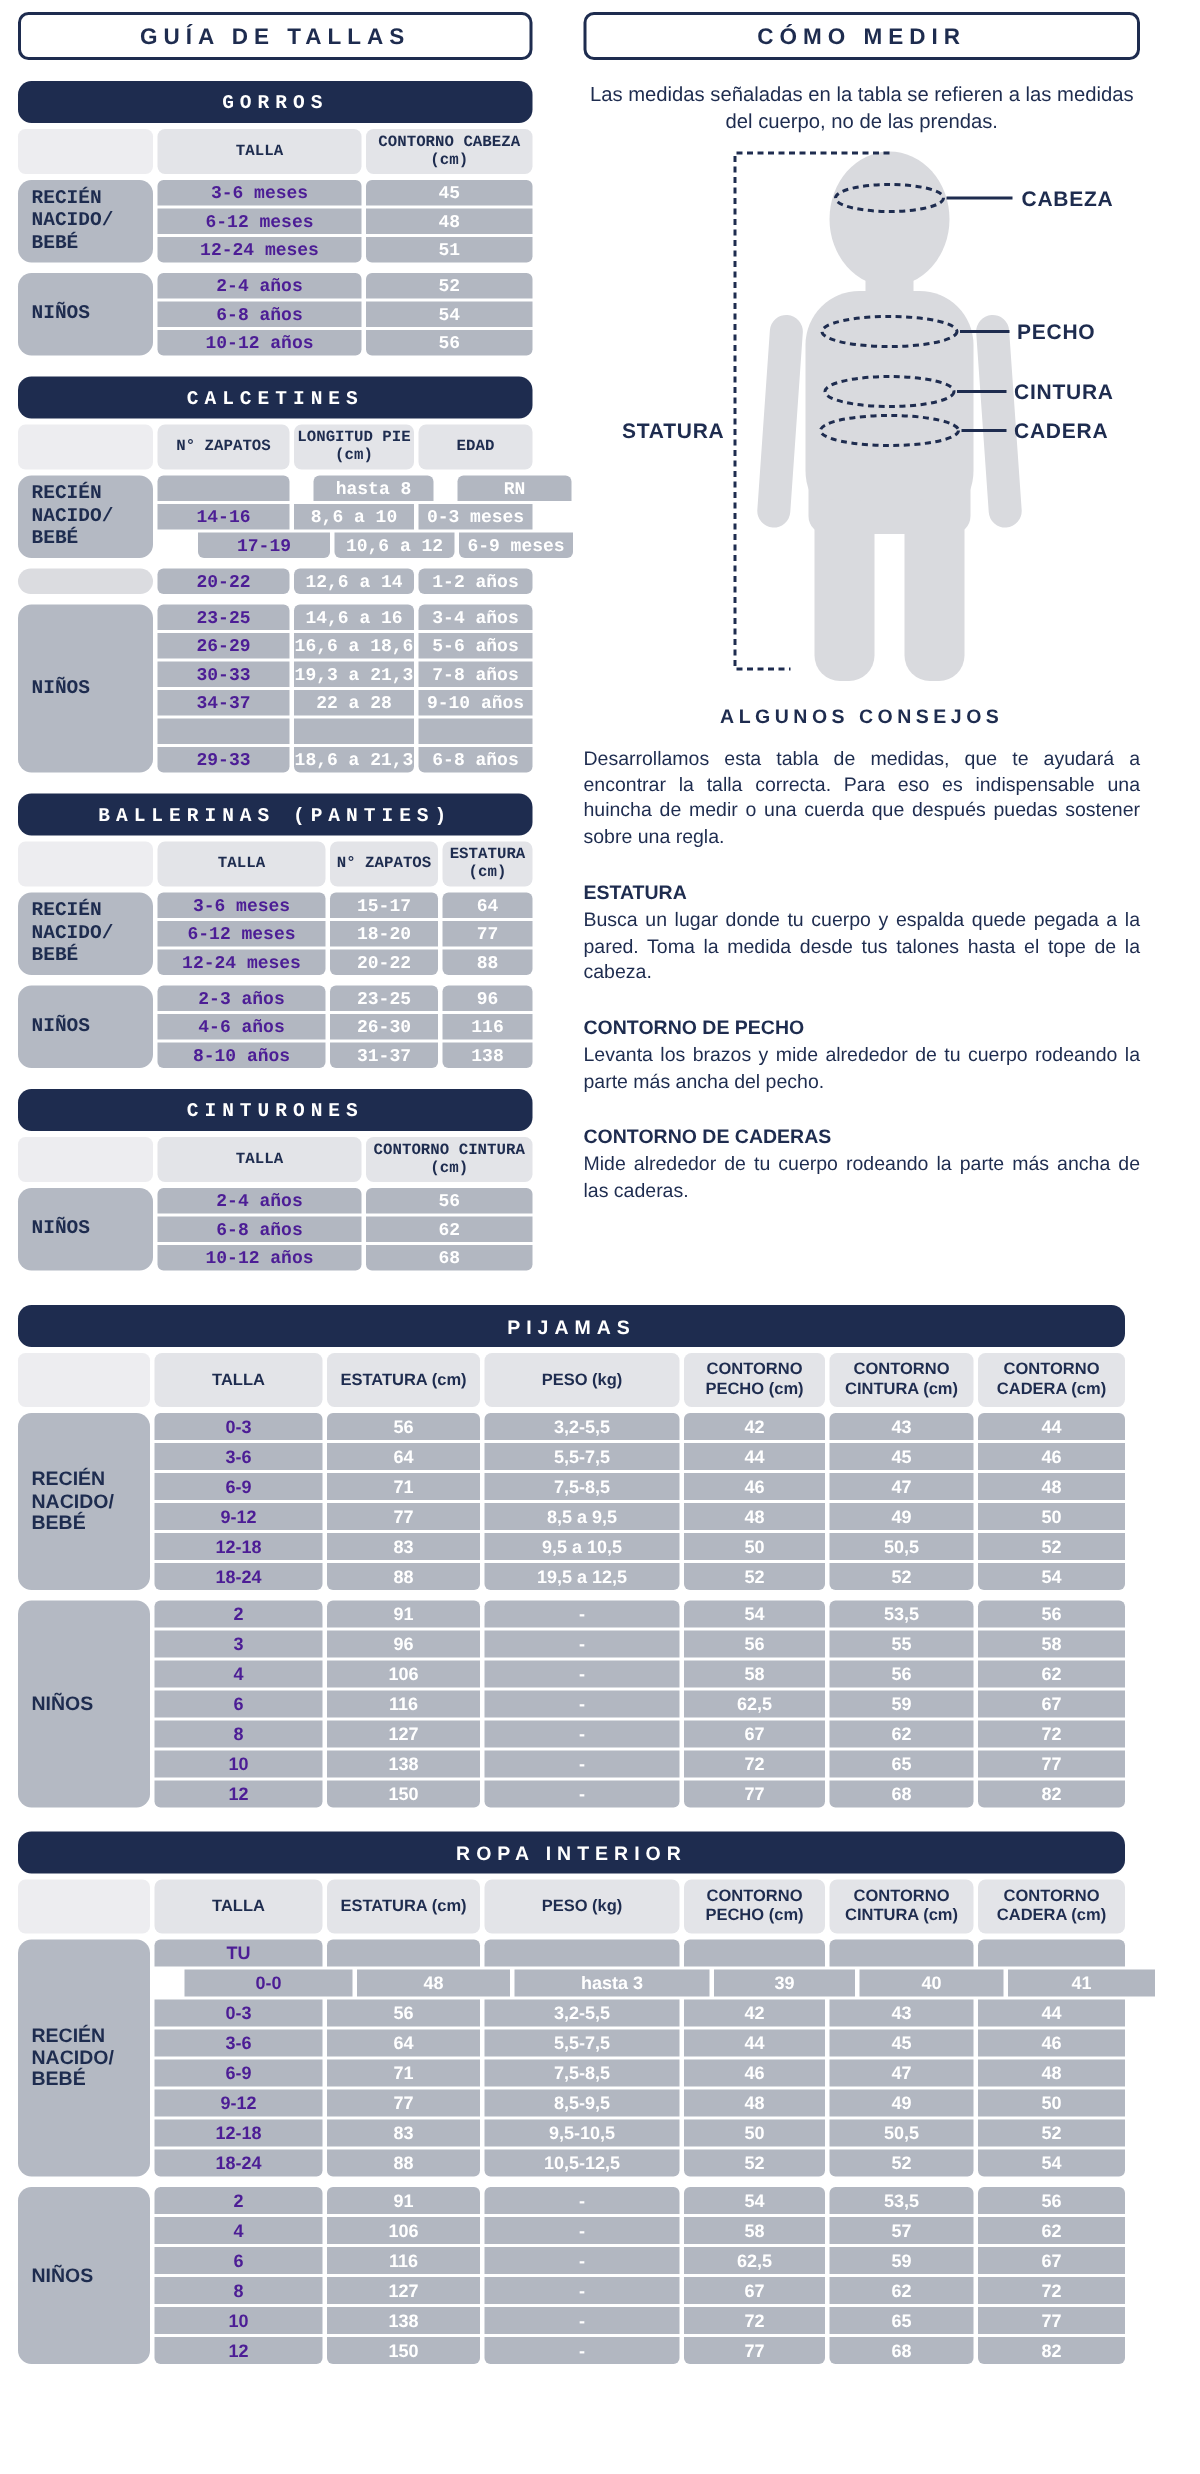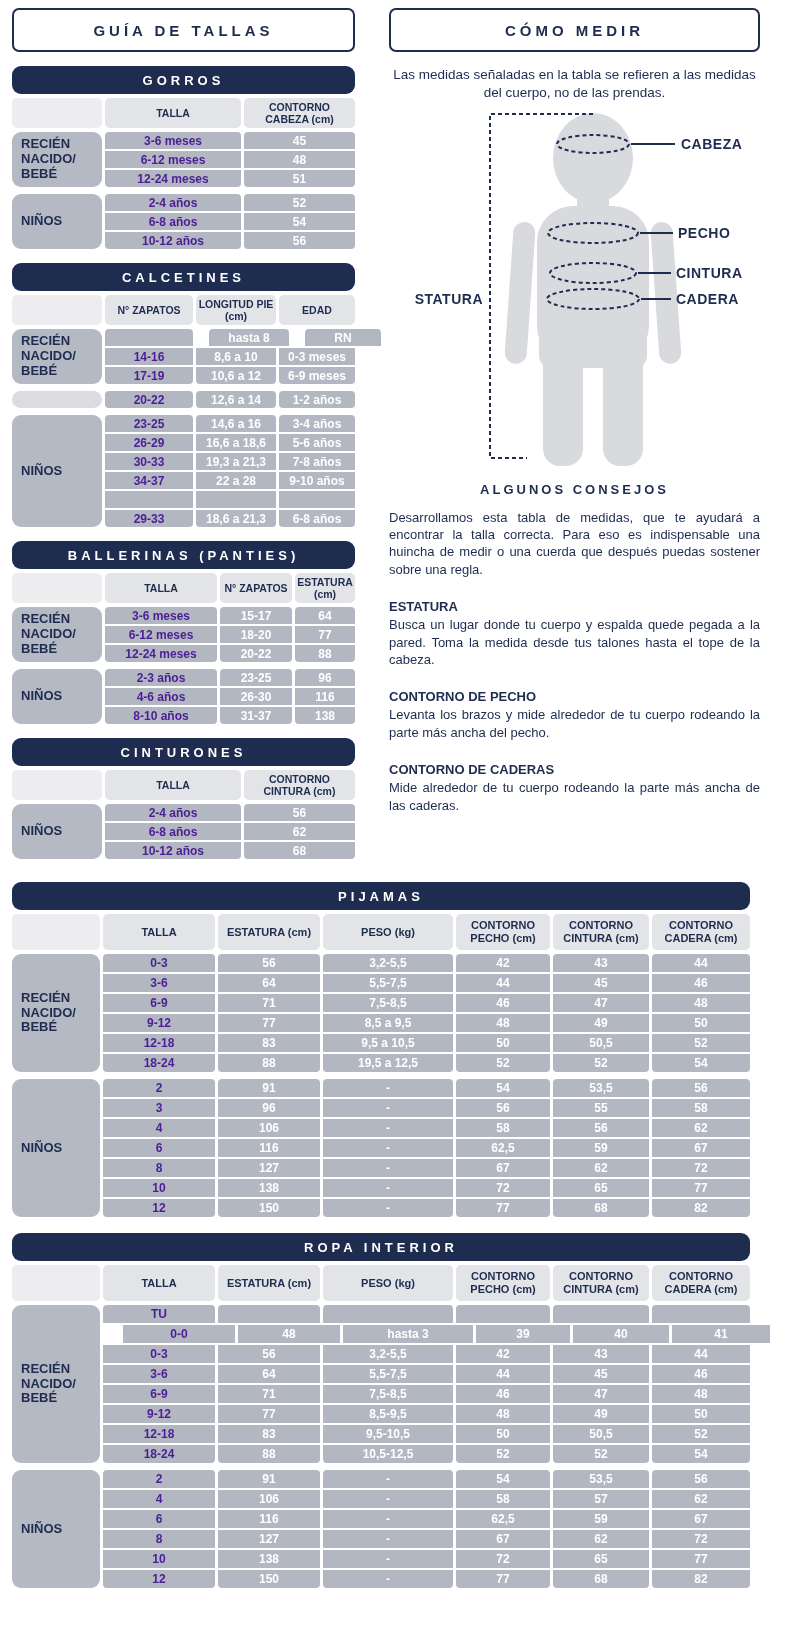--- a/index.html
+++ b/index.html
@@ -4,30 +4,30 @@
 <style>
   * { margin:0; padding:0; box-sizing:border-box; }
   html,body { background:#fff; }
   body {
     width:800px; height:1649px; overflow:hidden;
     padding:8px 12px;
     font-family:"Liberation Sans", sans-serif;
     color:#1e2c4f;
   }
   .titlebox {
-    border:2px solid #1e2c4f; border-radius:7px; height:44px;
+    border:2px solid #1e2c4f; border-radius:7px; height:32px;
     display:flex; align-items:center; justify-content:center;
     font-weight:bold; font-size:15px; letter-spacing:4px;
   }
   .top { display:flex; gap:34px; }
   .col-left  { width:343px; flex:none; }
   .col-right { width:371px; flex:none; }
 
   
-  .sizetable.small { margin-top:14px; }
+  .sizetable.small { margin-top:14px;font-family:Liberation Mono, monospace; }
   .sizetable.big   { margin-top:16px; width:738px; }
   .bar {
     background:#1e2c4f; color:#fff; border-radius:9px; height:28px;
     display:flex; align-items:center; justify-content:center;
     font-weight:bold; font-size:13px; letter-spacing:4px; margin-bottom:4px;
   }
   .thead { display:grid; gap:3px; margin-bottom:4px; }
   .hpill {
     background:#e3e4e8; border-radius:5px; color:#1e2c4f;
     display:flex; align-items:center; justify-content:center; text-align:center;
@@ -132,21 +132,21 @@
               <div class="trow" style="grid-template-columns: 88px 80px 76px; gap: 16px;">
                 <div class="cell c0"></div>
                 <div class="cell">hasta 8</div>
                 <div class="cell">RN</div>
               </div>
               <div class="trow" style="grid-template-columns: 88px 80px 76px;">
                 <div class="cell c0">14-16</div>
                 <div class="cell">8,6 a 10</div>
                 <div class="cell">0-3 meses</div>
               </div>
-              <div class="trow" style="grid-template-columns: 88px 80px 76px;">
+              <div class="trow" style="grid-template-columns: 88px 80px 76px; margin-left: 27px;">
                 <div class="cell c0">17-19</div>
                 <div class="cell">10,6 a 12</div>
                 <div class="cell">6-9 meses</div>
               </div>
             </div>
           </div>
           <div class="tgroup">
             <div class="glabel empty" style="width: 90px;"></div>
             <div class="grows">
               <div class="trow" style="grid-template-columns: 88px 80px 76px;">

